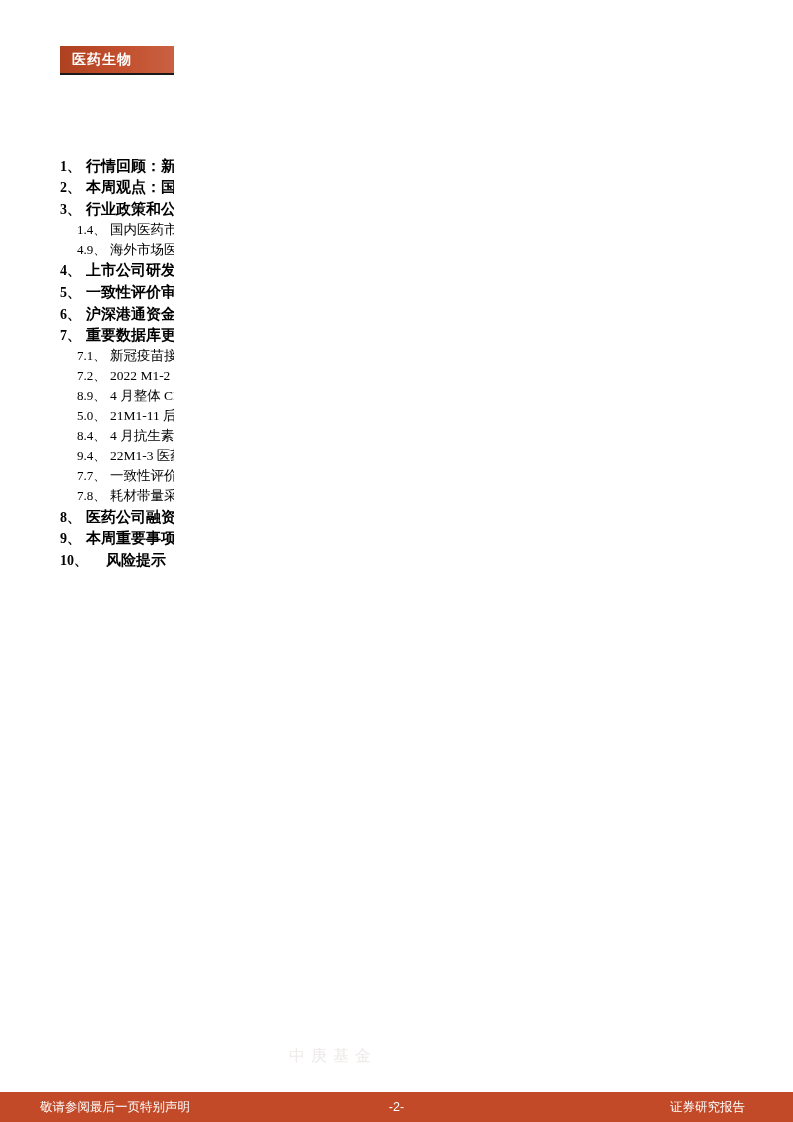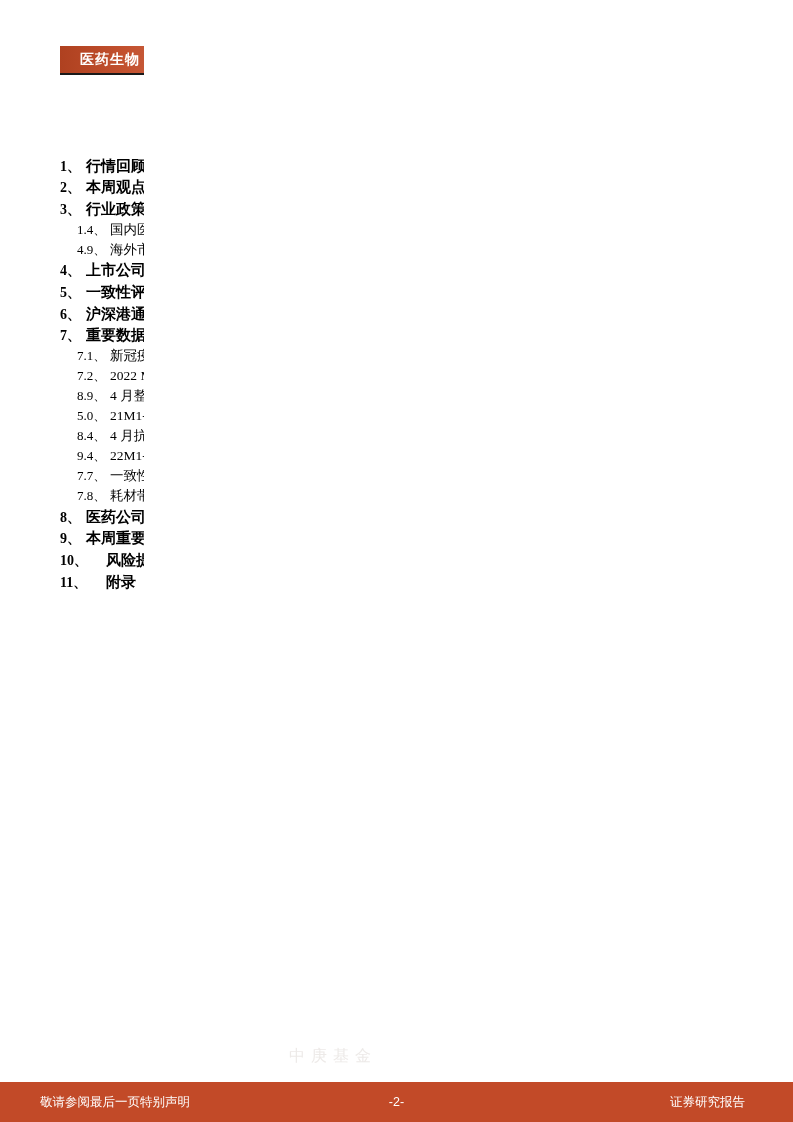--- a/index.html
+++ b/index.html
@@ -19,21 +19,21 @@
     position: absolute;
     left: 60px; top: 46px;
     width: 474px; height: 28px;
     background: linear-gradient(90deg, #AF4120 0%, #C3512F 14%, #D4826A 45%, #EDD0C5 75%, rgba(255,255,255,0) 98%);
     display: flex; align-items: center;
   }
   .header-bar .category {
     color: #ffffff;
     font-weight: 700;
     font-size: 14px;
-    padding-left: 20px;
+    padding-left: 12px;
     letter-spacing: 1px;
   }
   .header-rule {
     position: absolute;
     left: 60px; top: 73px;
     width: 681px; height: 2px;
     background: #1a1a1a;
   }
   .brand {
     position: absolute;
@@ -140,21 +140,21 @@
     font-size: 16px;
     letter-spacing: 6px;
     color: #edeae8;
     font-family: "Liberation Serif", serif;
   }
 
   
   .footer {
     position: absolute;
     left: 0; bottom: 0;
-    width: 100%; height: 40px;
+    width: 100%; height: 30px;
     background: #C24A28;
     color: #ffffff;
     display: flex;
     align-items: center;
   }
   .footer .f-left  { position: absolute; left: 40px;  font-size: 12.5px; }
   .footer .f-center{ position: absolute; left: 50%; transform: translateX(-50%); font-size: 12.5px; }
   .footer .f-right { position: absolute; right: 48px; font-size: 12.5px; text-align: right; }
 </style>
 </head>
@@ -317,26 +317,20 @@
         <span class="label">本周重要事项公告</span>
         <span class="leader"></span>
         <span class="page">24</span>
       </div>
       <div class="toc-row lvl1 wide-num">
         <span class="num">10、</span>
         <span class="label">风险提示</span>
         <span class="leader"></span>
         <span class="page">25</span>
       </div>
-      <div class="toc-row lvl1 wide-num">
-        <span class="num">11、</span>
-        <span class="label">附录</span>
-        <span class="leader"></span>
-        <span class="page">26</span>
-      </div>
     </div>
 
   <div class="watermark">中庚基金</div>
 
   <div class="footer">
     <span class="f-left">敬请参阅最后一页特别声明</span>
     <span class="f-center">-2-</span>
     <span class="f-right">证券研究报告</span>
   </div>
 

